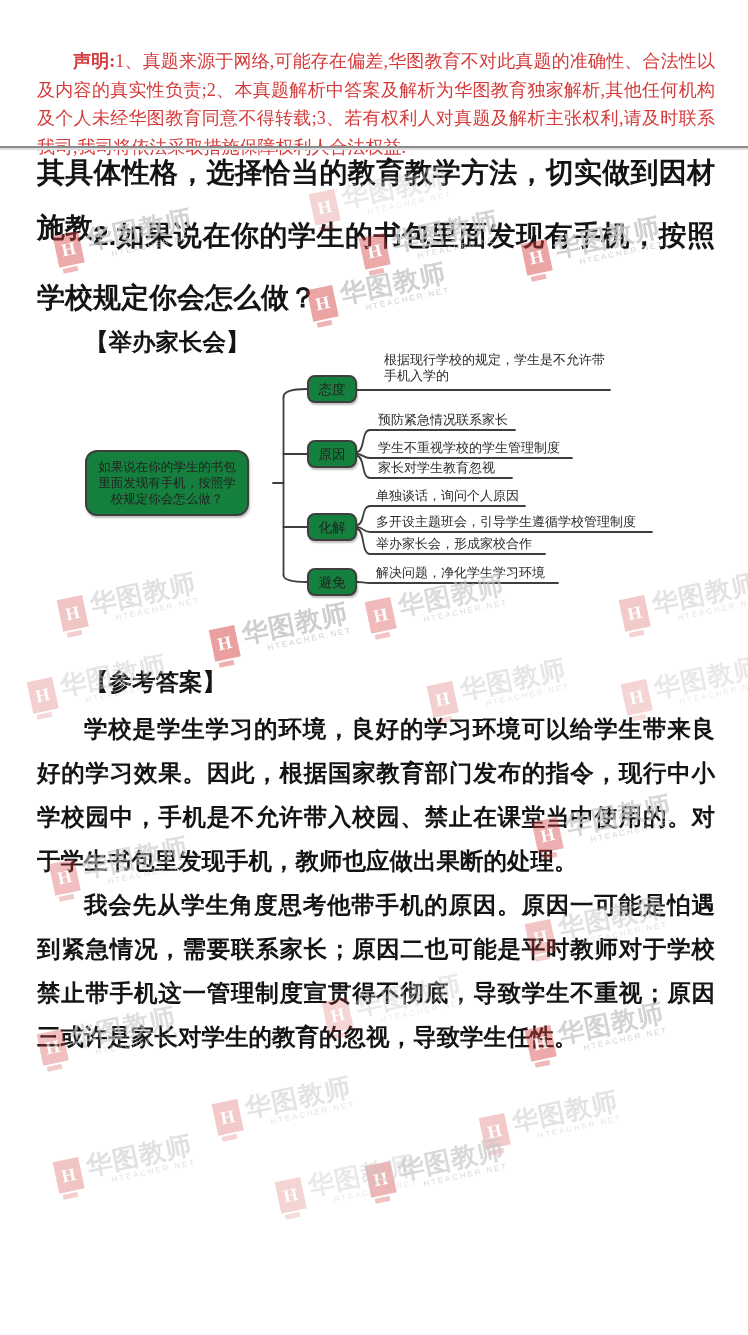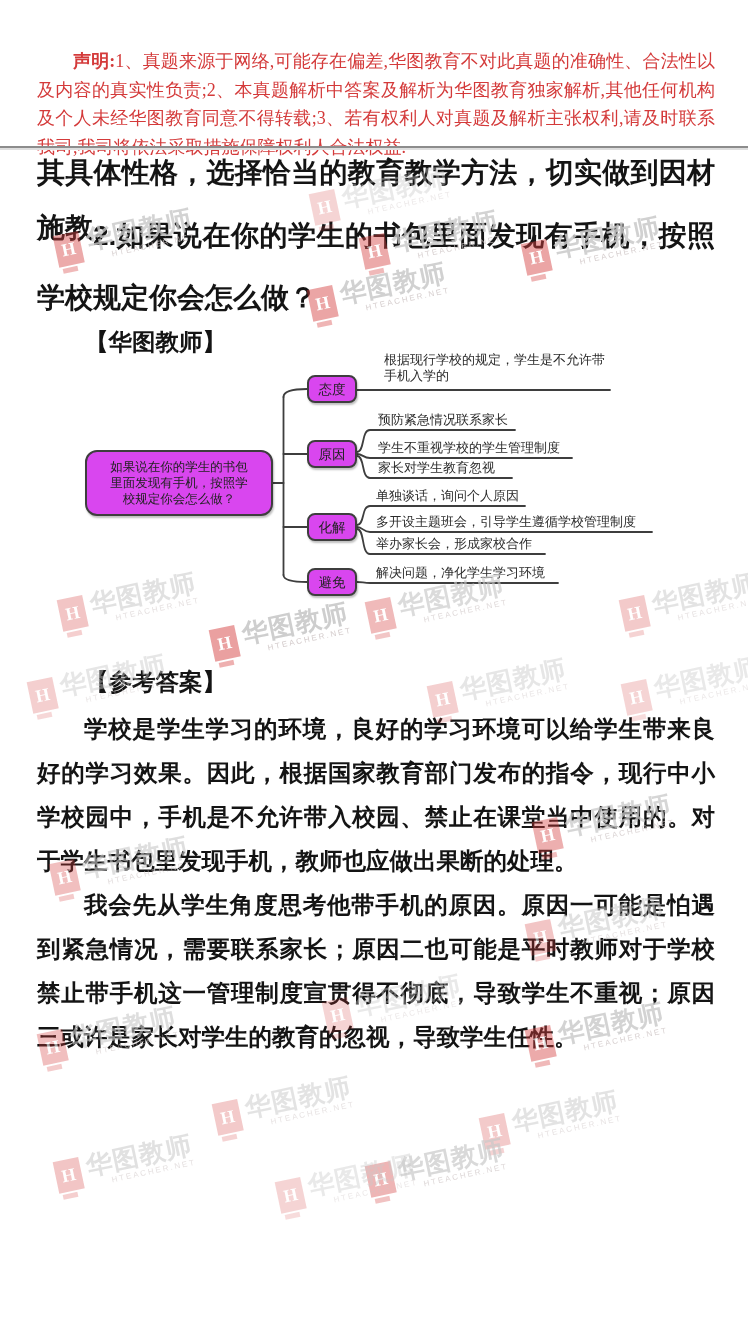--- a/index.html
+++ b/index.html
@@ -41,26 +41,26 @@
   .answer-body{
     position:absolute;left:37px;top:707px;width:678px;
   }
   .answer-body p{
     margin:0;font-size:23.5px;line-height:44px;font-weight:900;
     color:#141414;text-align:justify;text-indent:2em;
   }
   
   .mm-svg{position:absolute;left:0;top:0;width:748px;height:640px;}
   .mm-box{
-    position:absolute;box-sizing:border-box;background:#d946ef;
+    position:absolute;box-sizing:border-box;background:#15803d;
     border:2px solid #3e3e3e;box-shadow:1px 2px 2px rgba(0,0,0,.25);
     color:#222;text-align:center;
   }
   .mm-root{
-    left:85px;top:450px;width:188px;height:66px;border-radius:12px;
+    left:85px;top:450px;width:164px;height:66px;border-radius:12px;
     font-size:12.5px;line-height:16px;padding-top:7px;white-space:pre-line;
   }
   .mm-branch{
     left:307px;width:50px;height:28px;border-radius:8px;
     font-size:13.5px;line-height:25px;
   }
   .mm-leaf{
     position:absolute;font-size:13px;line-height:16px;color:#2b2b2b;
     white-space:pre-line;
   }
@@ -95,21 +95,21 @@
 <div class="page">
 
   <div class="content">
 
     <div class="disclaimer"><span class="lbl">声明:</span><span>1、真题来源于网络,可能存在偏差,华图教育不对此真题的准确性、合法性以及内容的真实性负责;2、本真题解析中答案及解析为华图教育独家解析,其他任何机构及个人未经华图教育同意不得转载;3、若有权利人对真题及解析主张权利,请及时联系我司,我司将依法采取措施保障权利人合法权益.</span></div>
 
     <div class="divider"></div>
 
     <p class="para p0">其具体性格，选择恰当的教育教学方法，切实做到因材施教。</p>
     <p class="para p1">2.如果说在你的学生的书包里面发现有手机，按照学校规定你会怎么做？</p>
-    <p class="sec-head h-think">【华图教师】</p>
+    <p class="sec-head h-think">【举办家长会】</p>
 
     <svg class="mm-svg" viewBox="0 0 748 640">
       <g fill="none" stroke="#3e3e3e" stroke-width="1.8" stroke-linecap="round">
         <path d="M273 483 H283.5"></path>
         <path d="M283.5 397 V575"></path>
         <path d="M307 389 Q283.5 389 283.5 397"></path>
         <path d="M307 582 Q283.5 582 283.5 575"></path>
         <path d="M283.5 454 H307"></path>
         <path d="M283.5 527 H307"></path>
         <path d="M357 390 H610"></path>

